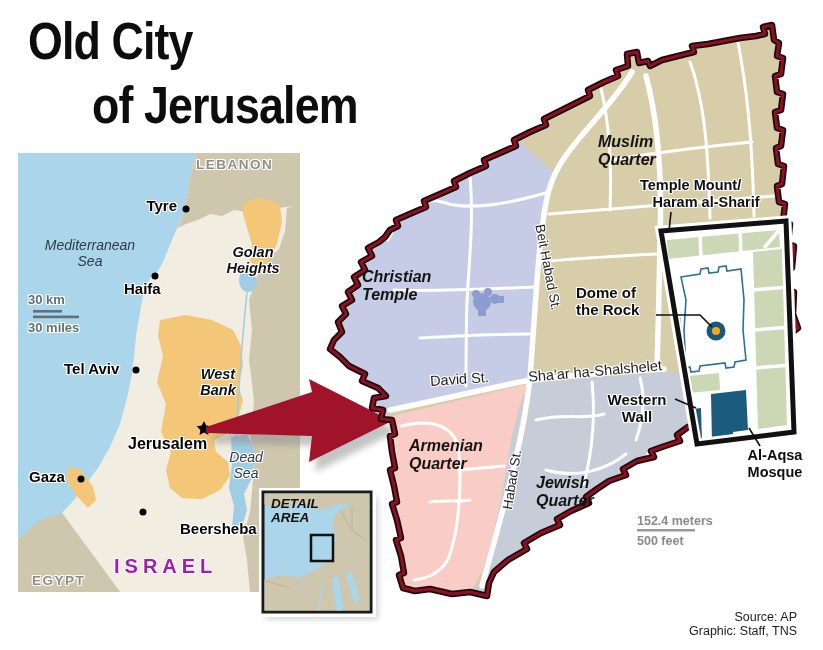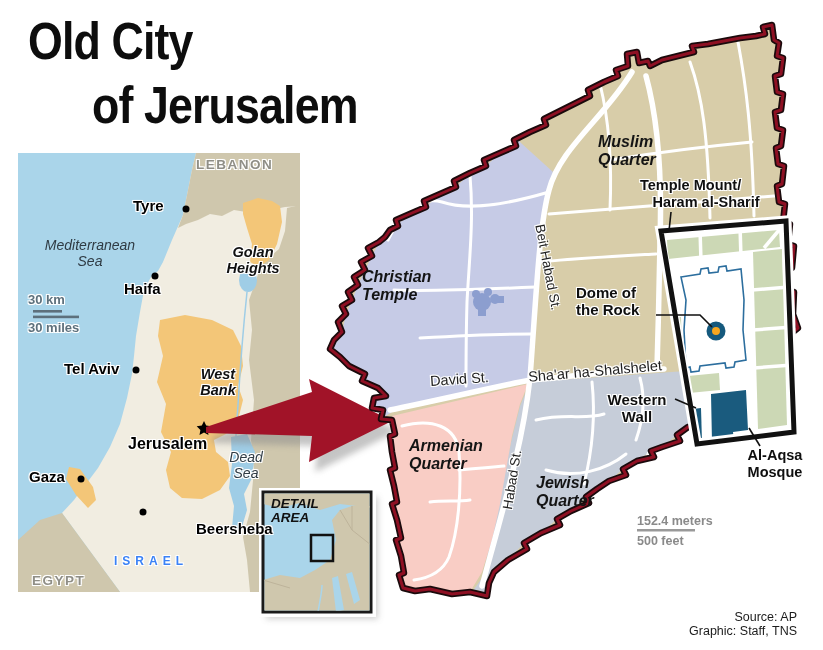--- a/index.html
+++ b/index.html
@@ -5,21 +5,21 @@
   html,body{margin:0;padding:0;background:#fff;}
   #stage{position:relative;width:823px;height:650px;background:#fff;overflow:hidden;
          font-family:"Liberation Sans","DejaVu Sans",sans-serif;}
   #bg{position:absolute;left:0;top:0;}
   .lbl{position:absolute;white-space:pre-line;line-height:1.12;color:#141414;}
   .halo{text-shadow:-1px -1px 0 #fff,1px -1px 0 #fff,-1px 1px 0 #fff,1px 1px 0 #fff,0 0 2px #fff;}
   .title{font-weight:bold;color:#0d0d0d;font-size:52px;letter-spacing:-1px;
          transform:scaleX(.86);transform-origin:0 0;white-space:nowrap;}
   .city{font-weight:bold;font-size:15px;color:#000;}
   .country-gray{font-weight:bold;font-size:13.5px;color:#8f8e86;letter-spacing:1.5px;}
-  .israel{font-weight:bold;font-size:12px;color:#3b82f6;letter-spacing:5px;}
+  .israel{font-weight:bold;font-size:20px;color:#a21caf;letter-spacing:5px;}
   .water{font-style:italic;font-size:14px;color:#2f3b44;text-align:center;}
   .region{font-style:italic;font-weight:bold;font-size:14.5px;color:#111;text-align:center;}
   .detail{font-style:italic;font-weight:bold;font-size:13.5px;color:#111;line-height:1.05;}
   .scale-gray{font-weight:bold;font-size:13px;color:#5d707c;}
   .scale-gray2{font-weight:bold;font-size:12.5px;color:#8a8a8a;}
   .quarter{font-weight:bold;font-size:16px;color:#141414;line-height:1.12;font-style:italic;}
   .landmark{font-weight:bold;font-size:14.5px;color:#0f0f0f;line-height:1.15;}
   .street{font-size:13.5px;color:#1f1f1f;white-space:nowrap;}
   .credit{font-size:12.5px;color:#1c1c1c;text-align:center;white-space:nowrap;}
 </style>
@@ -176,32 +176,32 @@
       <path d="M749,428 L760,446"></path>
     </g>
     <rect x="637" y="529" width="58" height="2.5" fill="#999"></rect>
   </g>
 </svg>
 
 <div class="lbl title" style="left:28px;top:12px;">Old City</div>
 <div class="lbl title" style="left:92px;top:76px;">of Jerusalem</div>
 
 <div class="lbl country-gray halo" style="left:196px;top:157px;">LEBANON</div>
-<div class="lbl city halo" style="left:133px;top:198px;width:44px;text-align:left;">Tyre</div>
+<div class="lbl city halo" style="left:133px;top:198px;width:44px;text-align:right;">Tyre</div>
 <div class="lbl water" style="left:34px;top:238px;width:112px;">Mediterranean Sea</div>
 <div class="lbl region halo" style="left:220px;top:224px;width:66px;margin-top:20px;">Golan Heights</div>
 <div class="lbl city halo" style="left:124px;top:281px;">Haifa</div>
 <div class="lbl scale-gray halo" style="left:28px;top:293px;">30 km</div>
 <div class="lbl scale-gray halo" style="left:28px;top:321px;">30 miles</div>
 <div class="lbl city halo" style="left:64px;top:361px;">Tel Aviv</div>
 <div class="lbl region halo" style="left:186px;top:366px;width:64px;">West Bank</div>
 <div class="lbl city halo" style="left:128px;top:435px;font-size:16px;">Jerusalem</div>
 <div class="lbl water halo" style="left:220px;top:450px;width:52px;">Dead Sea</div>
 <div class="lbl city halo" style="left:29px;top:469px;">Gaza</div>
-<div class="lbl city halo" style="left:152px;top:521px;padding-left:44px;">Beersheba</div>
+<div class="lbl city halo" style="left:136px;top:521px;padding-left:44px;">Beersheba</div>
 <div class="lbl israel halo" style="left:114px;top:555px;">ISRAEL</div>
 <div class="lbl country-gray halo" style="left:32px;top:573px;">EGYPT</div>
 <div class="lbl detail" style="left:271px;top:497px;width:64px;">DETAIL AREA</div>
 
 <div class="lbl quarter" style="left:598px;top:133px;width:72px;">Muslim Quarter</div>
 <div class="lbl landmark halo" style="left:640px;top:177px;width:132px;">Temple Mount/</div>
 <div class="lbl landmark halo" style="left:640px;top:194px;width:132px;text-align:center;">Haram al-Sharif</div>
 <div class="lbl quarter" style="left:362px;top:268px;width:88px;">Christian Temple</div>
 <div class="lbl street halo" style="left:547px;top:223px;transform:rotate(79deg);transform-origin:0 0;">Beit Habad St.</div>
 <div class="lbl landmark halo" style="left:576px;top:284px;width:84px;font-size:15px;">Dome of the Rock</div>

